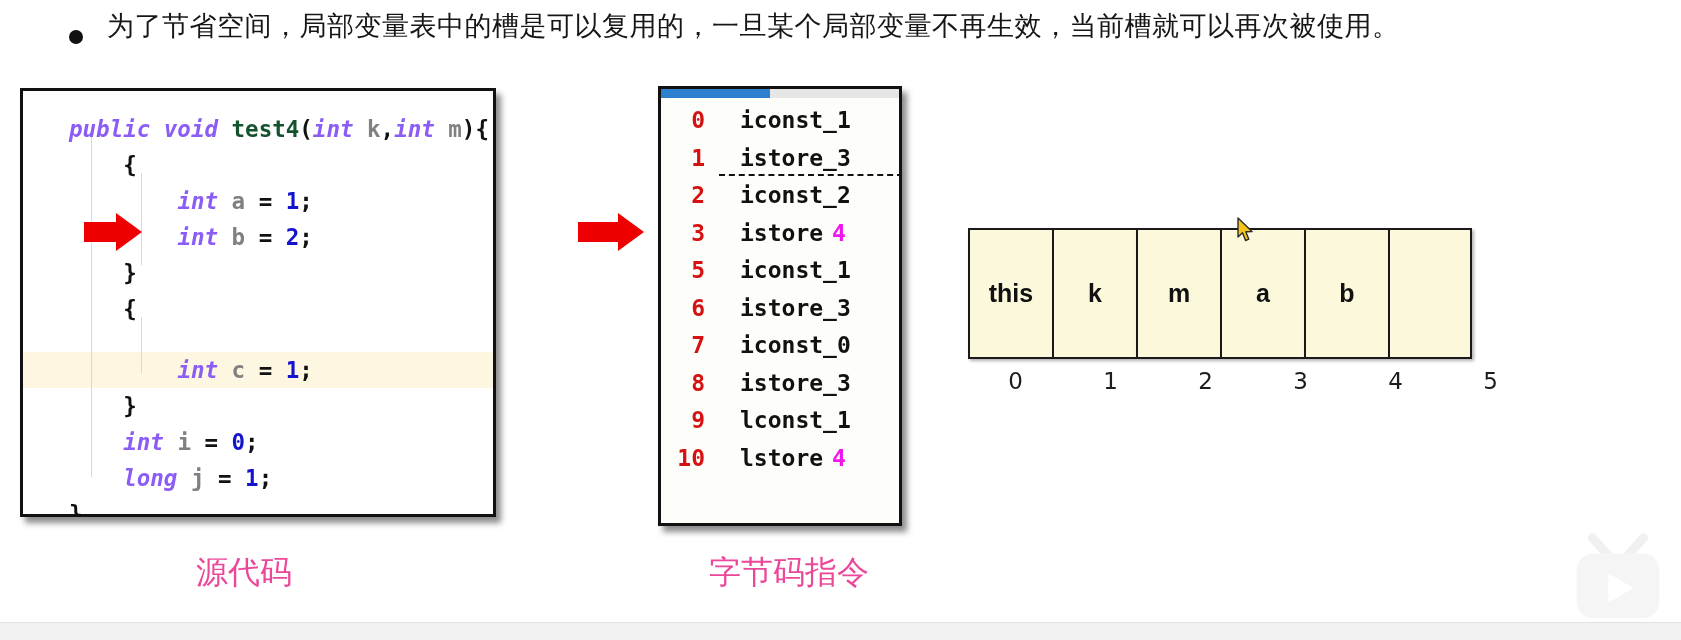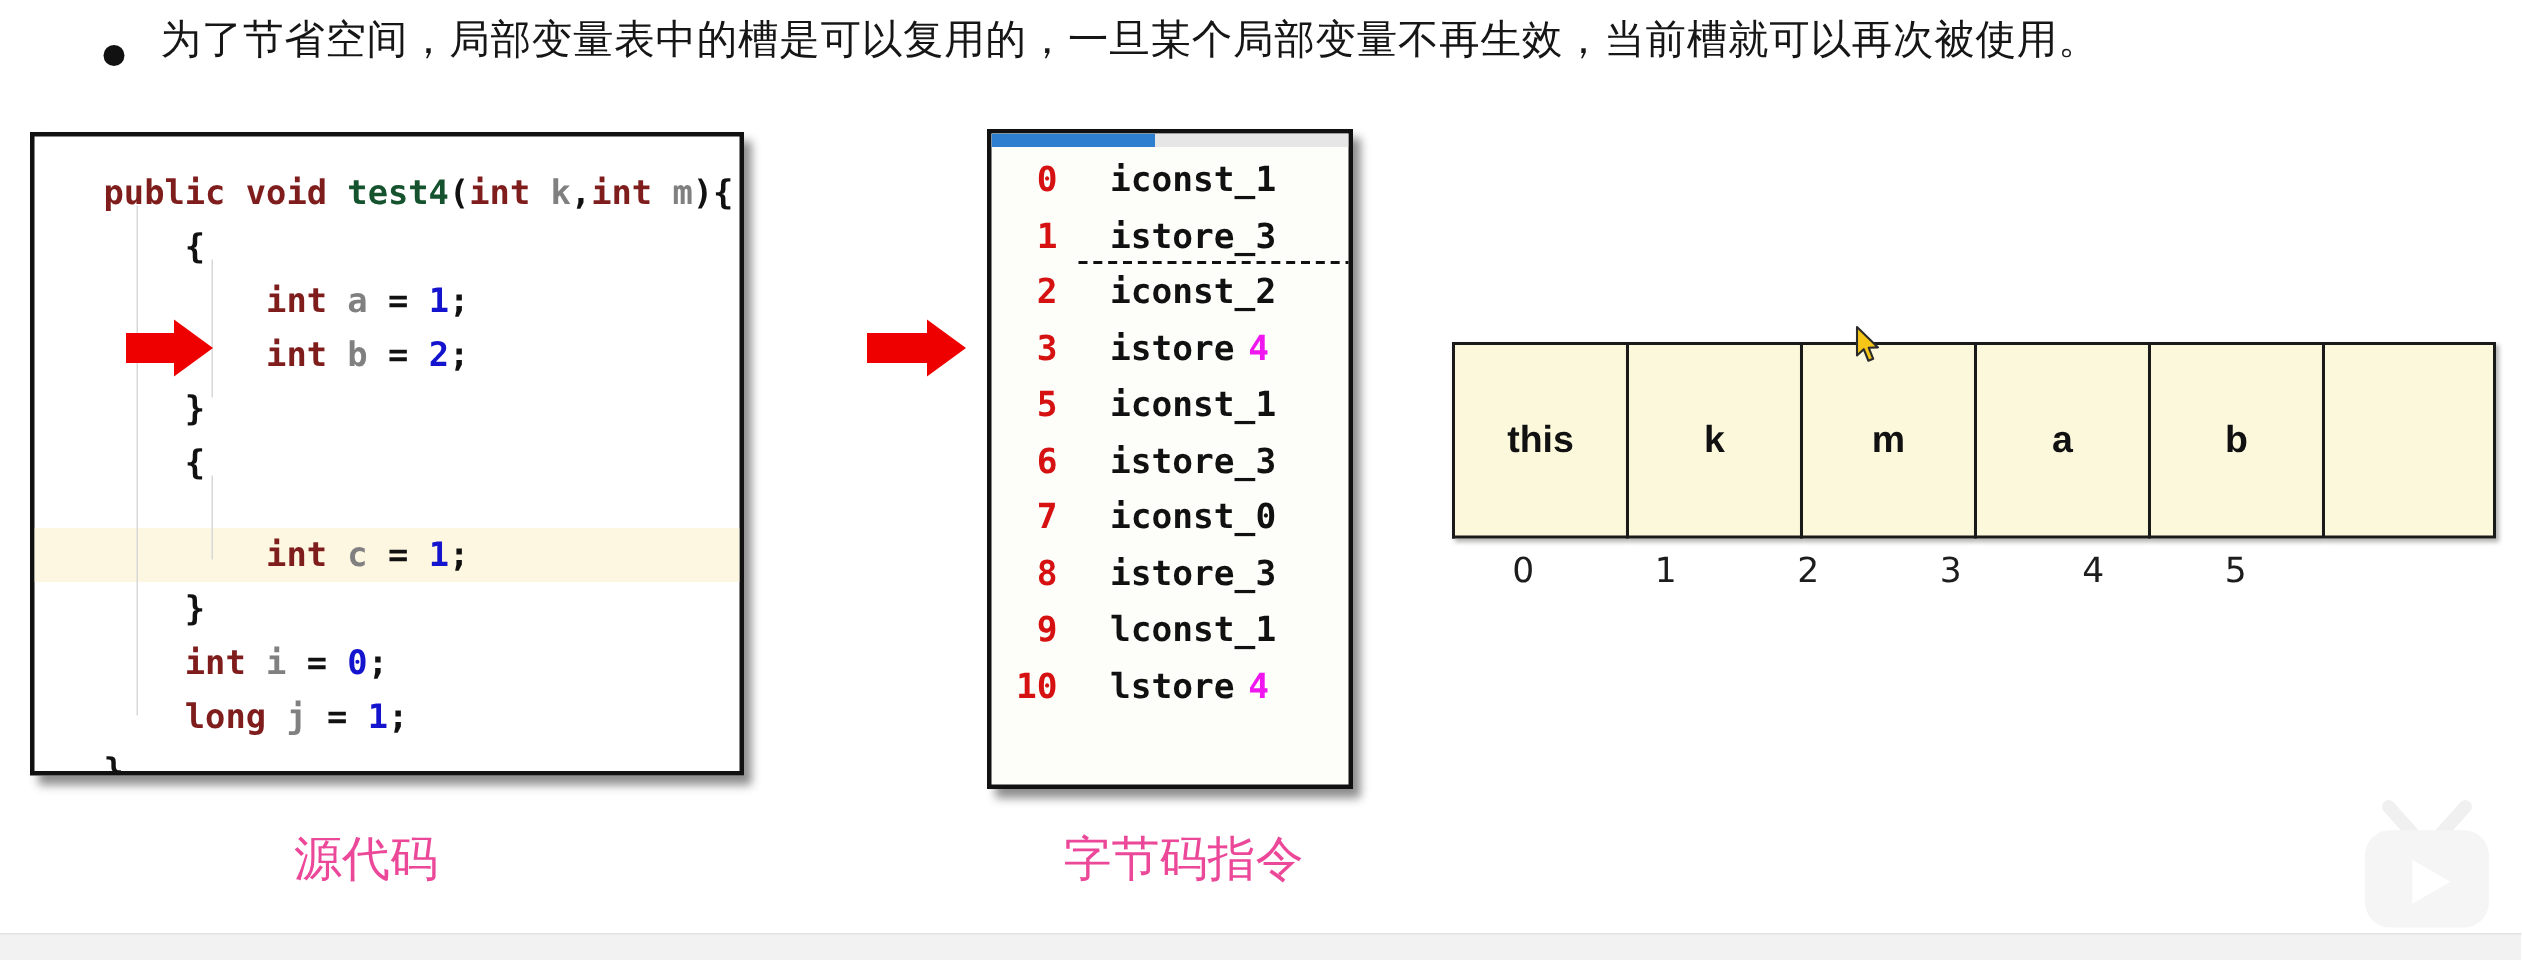--- a/index.html
+++ b/index.html
@@ -35,21 +35,21 @@
   }
   .code-lines{
     position:absolute; left:0; top:20px; width:100%;
     font-family:"DejaVu Sans Mono","Liberation Mono",monospace;
     font-size:22.5px; line-height:36px; font-weight:bold;
     white-space:pre;
   }
   .cl{ position:relative; height:36px; padding-left:46px; }
   .cl.hl{ background:#fdf6e0;margin-top:25px; }
   .guide{ position:absolute; background:#d8d8d8; width:1px; }
-  .kw{ color:#7f1d1d; }
+  .kw{ color:#8b5cf6;font-style:italic; }
   .id{ color:#808080; font-weight:bold; }
   .num{ color:#1414cf; }
   .pl{ color:#111; }
   .mname{ color:#14532d; font-weight:bold;margin-top:24px; }
 
   
   .red-arrow{ position:absolute; }
   .red-arrow .shaft{
     position:absolute; left:0; top:9px; width:34px; height:20px; background:#ef0000;
   }
@@ -84,21 +84,21 @@
     position:absolute; left:58px; right:-4px; bottom:1px;
     border-bottom:2px dashed #111;
   }
 
   
   #slot-table{
     position:absolute; left:968px; top:228px;
     display:flex; height:131px;
   }
   .slot-cell{
-    width:116px; height:131px; background:#fcf8dc;
+    width:84px; height:131px; background:#fcf8dc;
     border:2px solid #1a1a1a; border-right-width:0;
     display:flex; align-items:center; justify-content:center;
     font-size:25px; font-weight:bold; color:#111;
     box-shadow:2px 2px 3px rgba(0,0,0,.30);
   }
   .slot-cell:last-child{ border-right-width:2px; }
   #slot-index-row{
     position:absolute; left:968px; top:368px; display:flex;
   }
   .slot-index{

